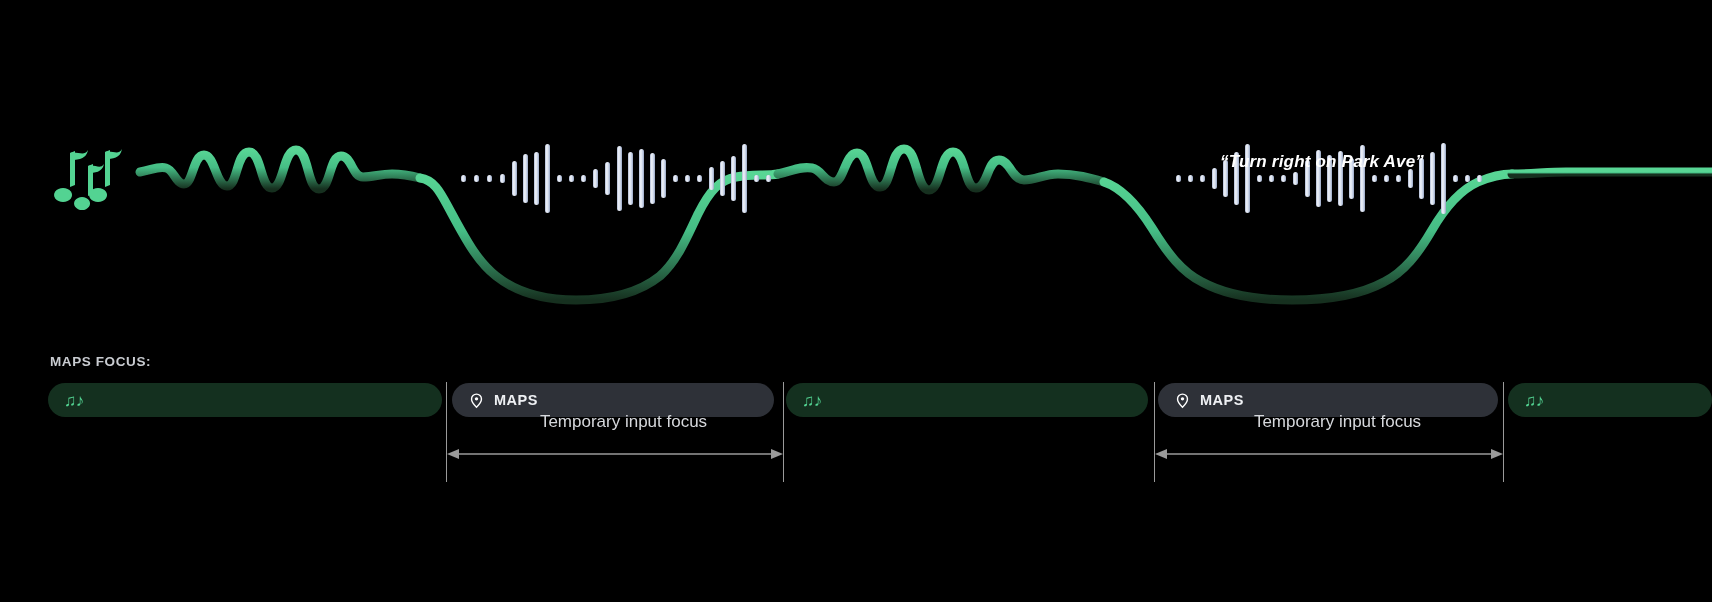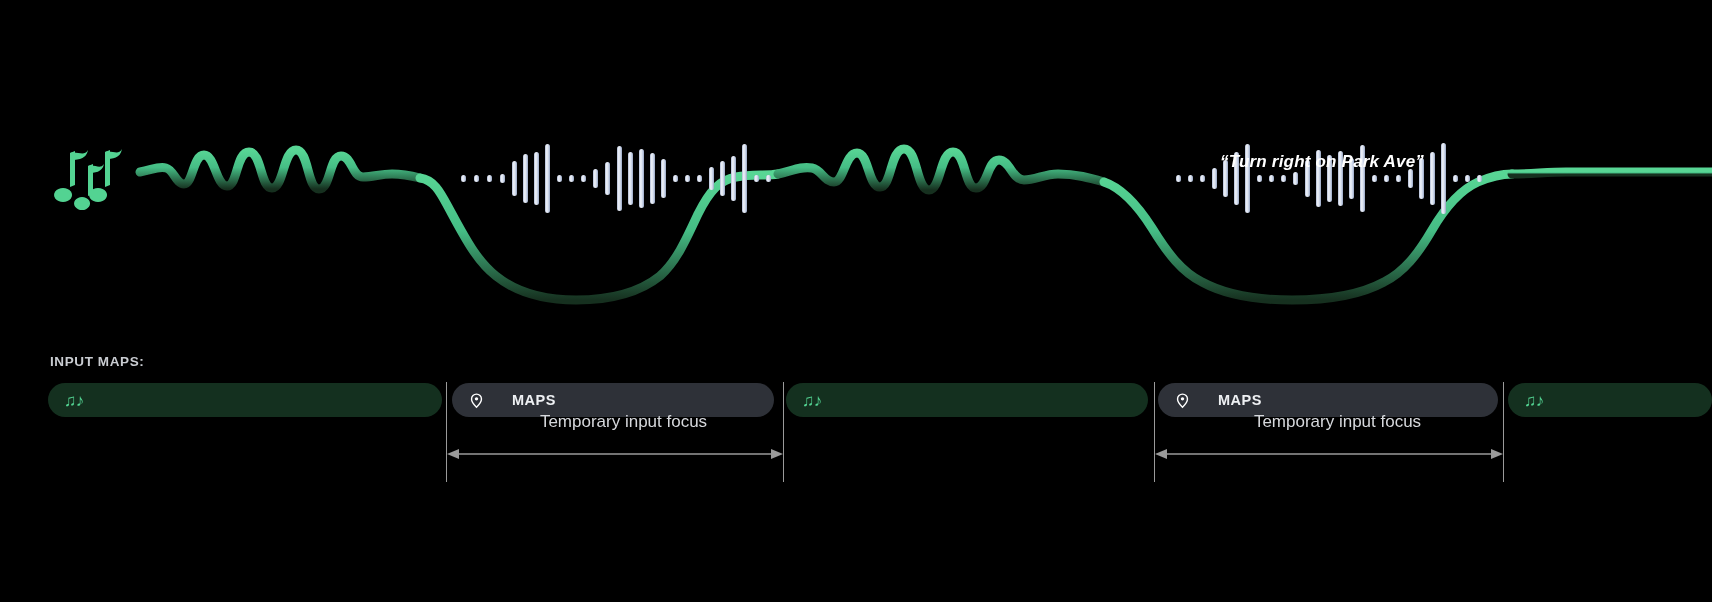--- a/index.html
+++ b/index.html
@@ -30,21 +30,21 @@
   .pill{
     position:absolute;height:34px;border-radius:17px;
     display:flex;align-items:center;box-sizing:border-box;
     padding:0 16px;
   }
   .pill.green{background:#14301f;}
   .pill.maps{background:#2e3138;}
   .pill .notes{font-size:17px;color:#53d392;line-height:1;letter-spacing:-1px;}
   .pill .maps-label{
     font-size:14.5px;font-weight:bold;color:#eef0f3;
-    letter-spacing:.5px;margin-left:27px;
+    letter-spacing:.5px;margin-left:9px;
   }
   .pin{width:17px;height:17px;display:block;flex:0 0 auto;}
 
   
   .bracket{position:absolute;height:100px;}
   .bracket .tick{position:absolute;top:0;width:1px;height:100px;background:#9a9a9a;}
   .bracket .tick.left{left:0;}
   .bracket .tick.right{right:0;}
   .bracket .caption{
     position:absolute;left:0;right:0;top:30px;text-align:center;
@@ -190,21 +190,21 @@
         <path d="M88,166 C95,164 100,170 104,164 C102,173 95,172 88,174 z"></path>
         <path d="M98,188 a9,7 0 1,0 0.1,0 z"></path>
         <path d="M105,187 L105,152 L110,150 L110,185 z"></path>
         <path d="M105,152 C113,150 118,156 122,149 C120,159 113,158 105,160 z"></path>
       </g>
     </svg>
 
     <div class="quote" style="left:1322px;top:104px;margin-top:48px;">“Turn right on Park Ave”</div>
   </div>
 
-  <div class="focus-label">INPUT MAPS:</div>
+  <div class="focus-label">MAPS FOCUS:</div>
 
   <div class="pill green" style="left:48px;top:383px;width:394px;">
     <span class="notes">♫♪</span>
   </div>
 
   <div class="pill maps" style="left:452px;top:383px;width:322px;">
     <svg class="pin" viewBox="0 0 24 24" fill="none" stroke="#ffffff" stroke-width="2">
       <path d="M12 21.5c0 0 7-6.6 7-11.5a7 7 0 1 0-14 0c0 4.9 7 11.5 7 11.5z"></path>
       <circle cx="12" cy="9.7" r="2.4" fill="#ffffff" stroke="none"></circle>
     </svg>

